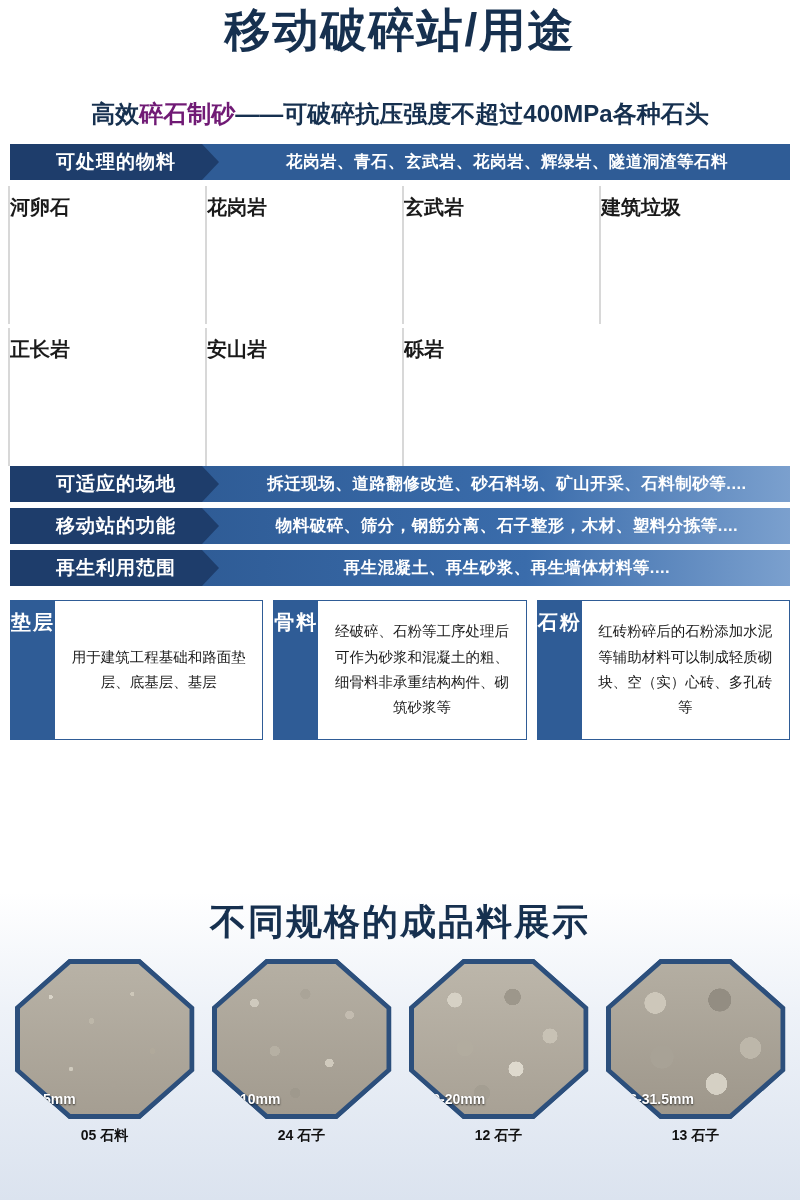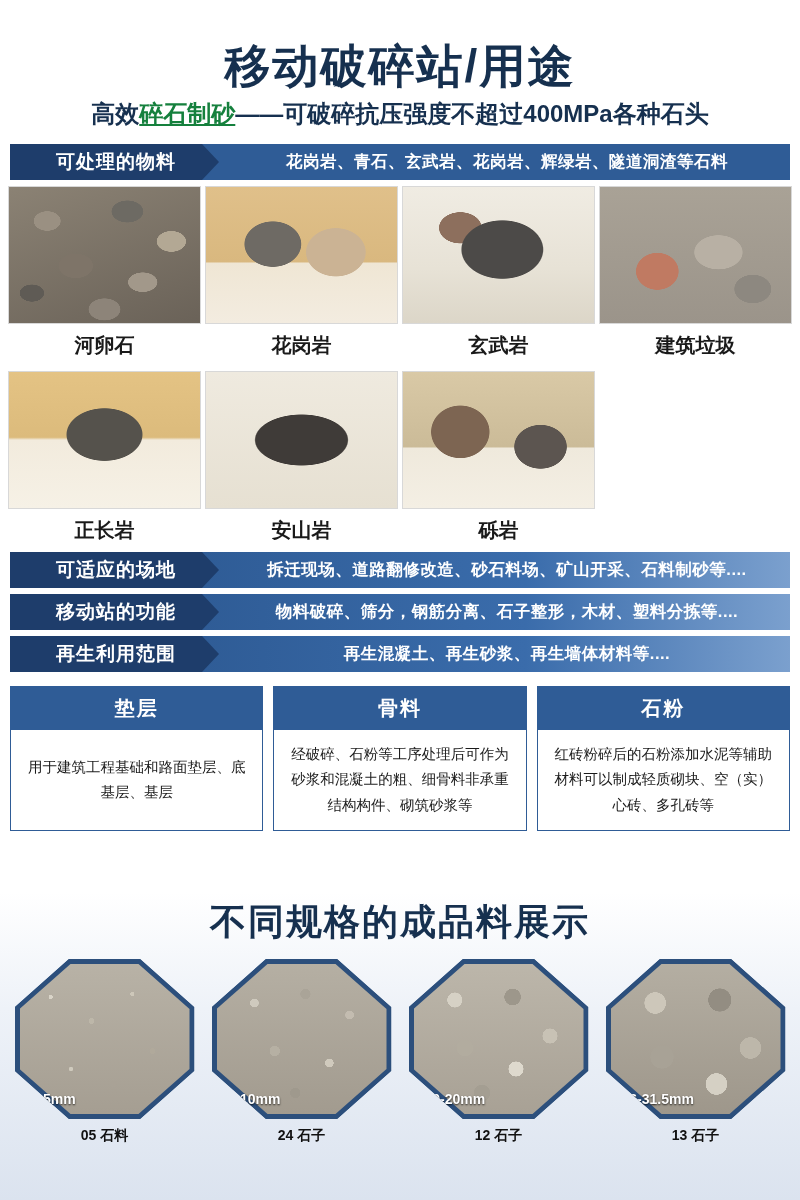--- a/index.html
+++ b/index.html
@@ -9,37 +9,37 @@
     font-family:"Liberation Sans","DejaVu Sans",sans-serif;
     background:#ffffff;
     overflow:hidden;
     position:relative;
   }
   .page { width:800px; height:1200px; position:relative; background:#fff; }
 
   
   .title-wrap {
     height:98px;
-    display:flex; align-items:flex-end; justify-content:center;
+    display:flex; align-items:flex-start; justify-content:center;
   }
   .main-title {
     font-size:46px; font-weight:bold; color:#16304f;
     letter-spacing:2px;
   }
 
   
   .subtitle {
     text-align:center;
     font-size:24px;
     color:#16304f;
     font-weight:bold;
     padding:0 8px 14px 8px;
     white-space:nowrap;
   }
-  .subtitle .hl { color:#15803d;text-decoration:underline; }
+  .subtitle .hl { color:#701a75; }
   .subtitle .normal { font-weight:bold; }
 
   
   .row-band {
     display:flex; align-items:stretch;
     margin:0 10px 6px 10px;
     height:36px;
   }
   .row-label {
     width:192px;
@@ -74,21 +74,21 @@
     background:linear-gradient(to right,#2f5c96 0%,#3a6cab 55%,#7ba0ce 100%);
   }
 
   
   .grid {
     display:grid;
     grid-template-columns:repeat(4,1fr);
     gap:4px;
     margin:4px 8px 0 8px;
   }
-  .cell { display:flex; flex-direction:column; }
+  .cell { display:flex; flex-direction:row; }
   .photo {
     height:138px;
     position:relative;
     overflow:hidden;
     border:1px solid #d8d8d8;
   }
   .cap {
     text-align:center;
     font-size:20px;
     font-weight:bold;
@@ -153,21 +153,21 @@
   
   .cards {
     display:grid;
     grid-template-columns:repeat(3,1fr);
     gap:10px;
     margin:14px 10px 0 10px;
   }
   .card {
     border:1px solid #2f5c96;
     background:#fff;
-    display:flex; flex-direction:column;
+    display:flex; flex-direction:row;
     min-height:140px;
   }
   .card-head {
     background:#2f5c96;
     color:#fff;
     font-size:20px;
     font-weight:bold;
     text-align:center;
     padding:8px 0;
     letter-spacing:2px;

